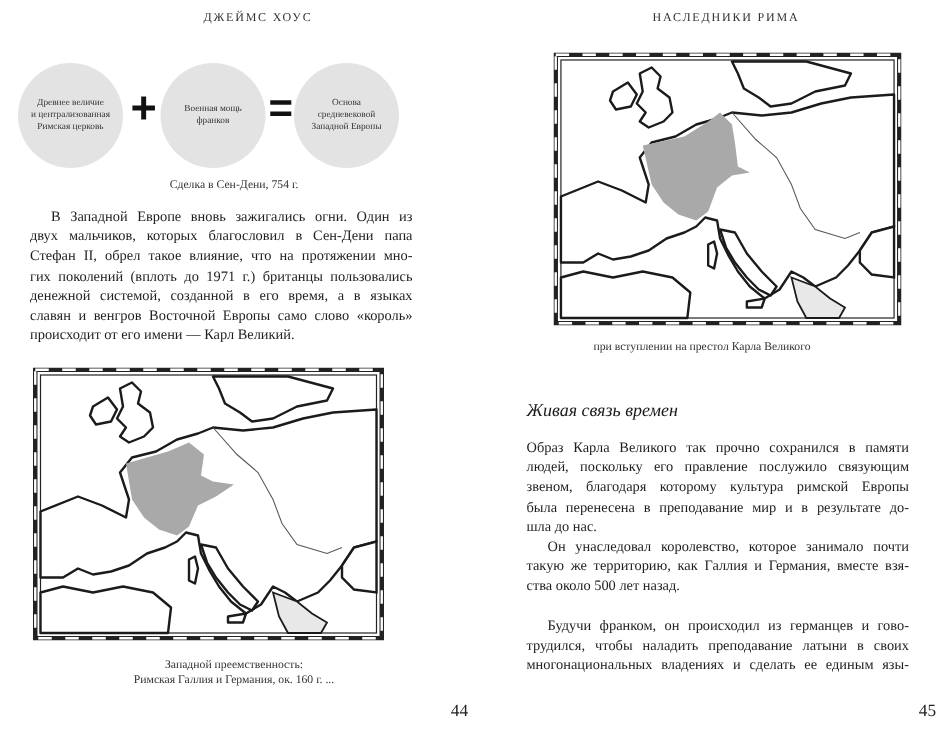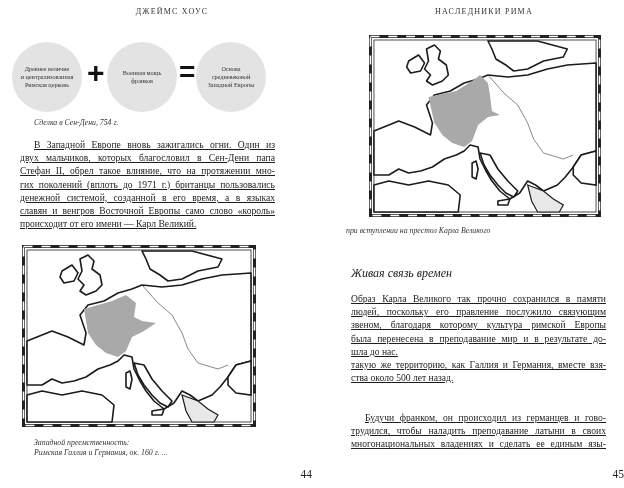--- a/index.html
+++ b/index.html
@@ -10,23 +10,23 @@
   .page.right { left:312px; }
   .running-head { position:absolute; top:7px; left:0; width:312px; text-align:center;
                   font-size:8px; letter-spacing:1.2px; color:#333;padding-left:16px; }
   .folio { position:absolute; top:468px; left:0; width:312px; text-align:right; font-size:11.5px; color:#222; }
 
   
   .circle { position:absolute; width:70px; height:70px; border-radius:50%; background:#e3e3e3;
             display:flex; align-items:center; justify-content:center; text-align:center;
             font-size:6.2px; line-height:8px; color:#333; }
   .op { position:absolute; font-family:"Liberation Sans",sans-serif; font-weight:bold; color:#111; }
-  .caption { position:absolute; font-style:italic; font-size:7.8px; line-height:10px; color:#333;padding-left:34px; }
+  .caption { position:absolute; text-align:center; font-size:7.8px; line-height:10px; color:#333; }
 
-  .para { position:absolute; font-size:9.6px; line-height:13.2px; text-align:justify; color:#1e1e1e;text-decoration:underline; }
+  .para { position:absolute; font-size:9.6px; line-height:13.2px; text-align:justify; color:#1e1e1e; }
   .para .ln { display:block; text-align:justify; text-align-last:justify; white-space:nowrap; }
   .para .ln.last { text-align-last:left; }
 
   .map { position:absolute; background:#fff; }
   .map svg { display:block; }
 
   .subhead { position:absolute; font-style:italic; font-size:12px; color:#1a1a1a; }
 </style>
 </head>
 <body>
@@ -132,20 +132,21 @@
 
   <div class="para" style="left:39px;top:292px;width:255px;">
     <span class="ln">Образ Карла Великого так прочно сохранился в памяти</span>
     <span class="ln">людей, поскольку его правление послужило связующим</span>
     <span class="ln">звеном, благодаря которому культура римской Европы</span>
     <span class="ln">была перенесена в преподавание мир и в результате до-</span>
     <span class="ln last">шла до нас.</span>
   </div>
 
   <div class="para" style="left:39px;top:358px;width:255px;">
+    <span class="ln" style="text-indent:14px;">Он унаследовал королевство, которое занимало почти</span>
     <span class="ln">такую же территорию, как Галлия и Германия, вместе взя-</span>
     <span class="ln last">ства около 500 лет назад.</span>
   </div>
 
   <div class="para" style="left:39px;top:411px;width:255px;">
     <span class="ln" style="text-indent:14px;">Будучи франком, он происходил из германцев и гово-</span>
     <span class="ln">трудился, чтобы наладить преподавание латыни в своих</span>
     <span class="ln">многонациональных владениях и сделать ее единым язы-</span>
   </div>
 

